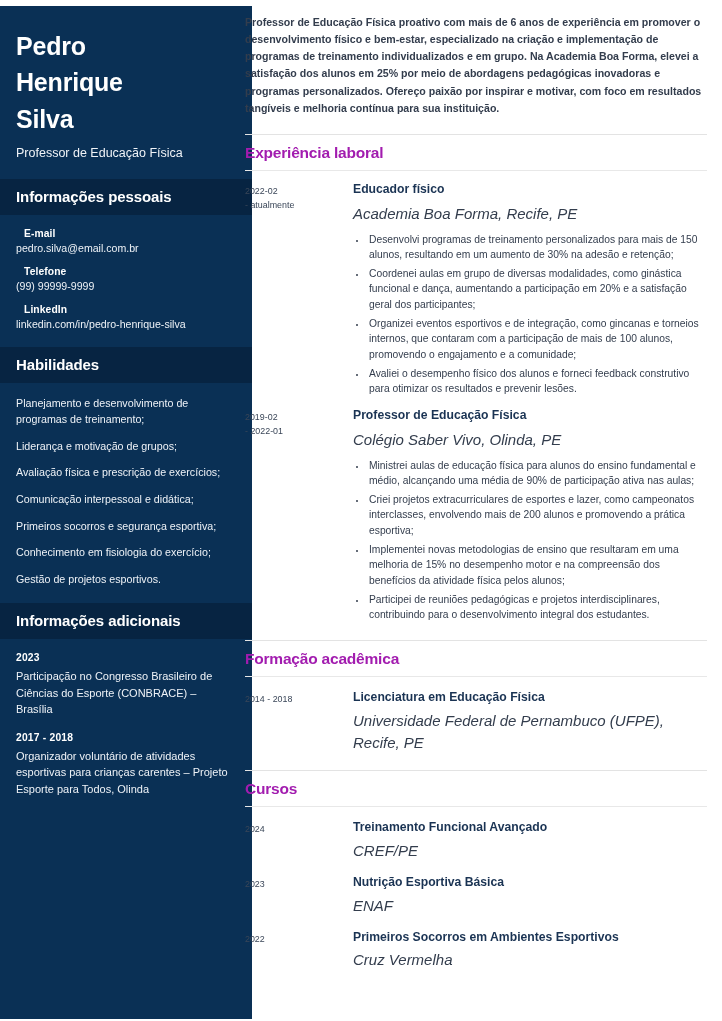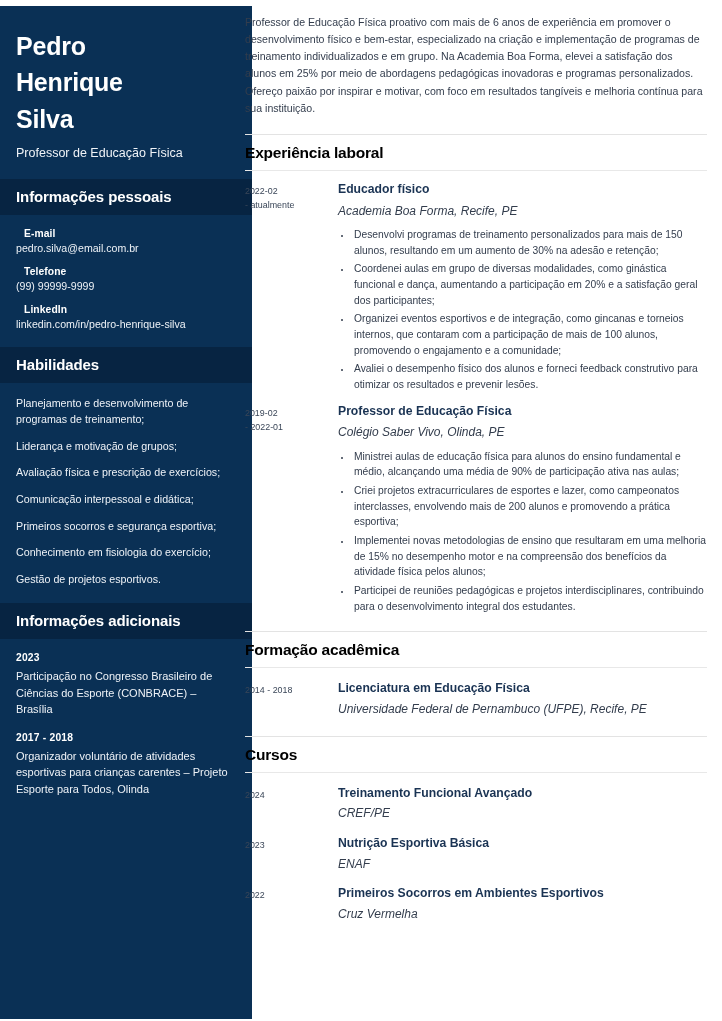--- a/index.html
+++ b/index.html
@@ -60,49 +60,49 @@
     font-size:11px; color:#eef2f7; line-height:1.5;
   }
 
   
   .main {
     position:absolute; left:245px; top:0;
     width:462px; padding-top:14px;
   }
   .summary {
     font-size:10.6px; line-height:1.62; color:#333d4d;
-    text-align:left; padding-right:2px;
+    text-align:left; padding-right:2px;font-weight:bold;
   }
 
   .section { margin-top:17px; }
   .section-head {
     border-top:1px solid #e3e3e3;
     border-bottom:1px solid #e8e8e8;
     padding:9px 0 8px 0;
   }
   .section-head h2 {
-    font-size:15.5px; font-weight:bold; color:#000000;
+    font-size:15.5px; font-weight:bold; color:#a21caf;
     letter-spacing:-0.2px;
   }
 
   .entry {
     display:grid;
     grid-template-columns:88px 1fr;
-    column-gap:5px;
+    column-gap:20px;
     padding-top:11px;
   }
   .entry-dates {
     font-size:8.9px; color:#3a4658; line-height:1.62; padding-top:2px;
   }
   .entry-title {
     font-size:12.2px; font-weight:bold; color:#1a3353;
     line-height:1.3; margin-bottom:5px;
   }
   .entry-org {
-    font-size:12px; font-style:italic; color:#333d4d; line-height:1.45;
+    font-size:15px; font-style:italic; color:#333d4d; line-height:1.45;
   }
   ul.bullets { margin:7px 0 0 0; padding-left:14px; list-style:disc; }
   ul.bullets li {
     font-size:10.3px; line-height:1.52; color:#333d4d;
     margin-bottom:3px; padding-left:2px;
   }
   ul.bullets li:last-child { margin-bottom:0; }
   ul.bullets li::marker { font-size:8px; }
 
   .entry.compact { padding-top:13px; }

